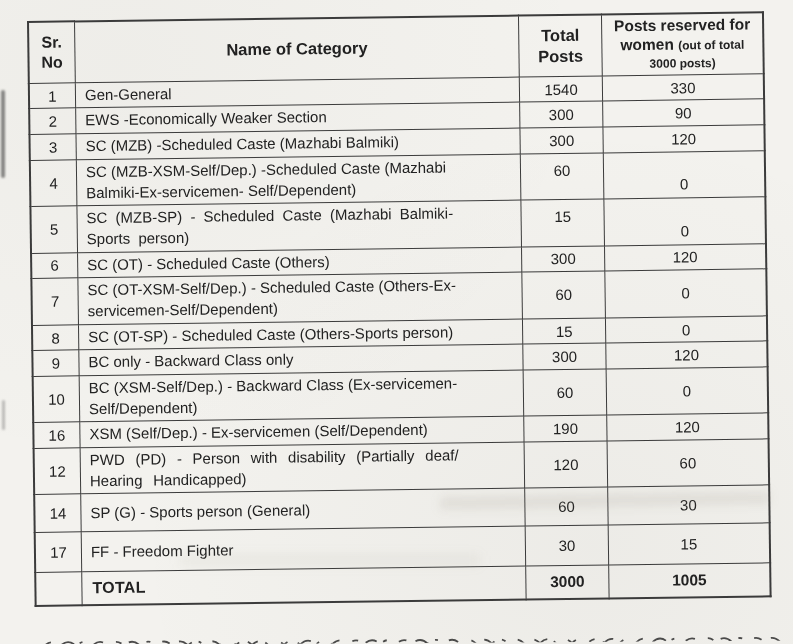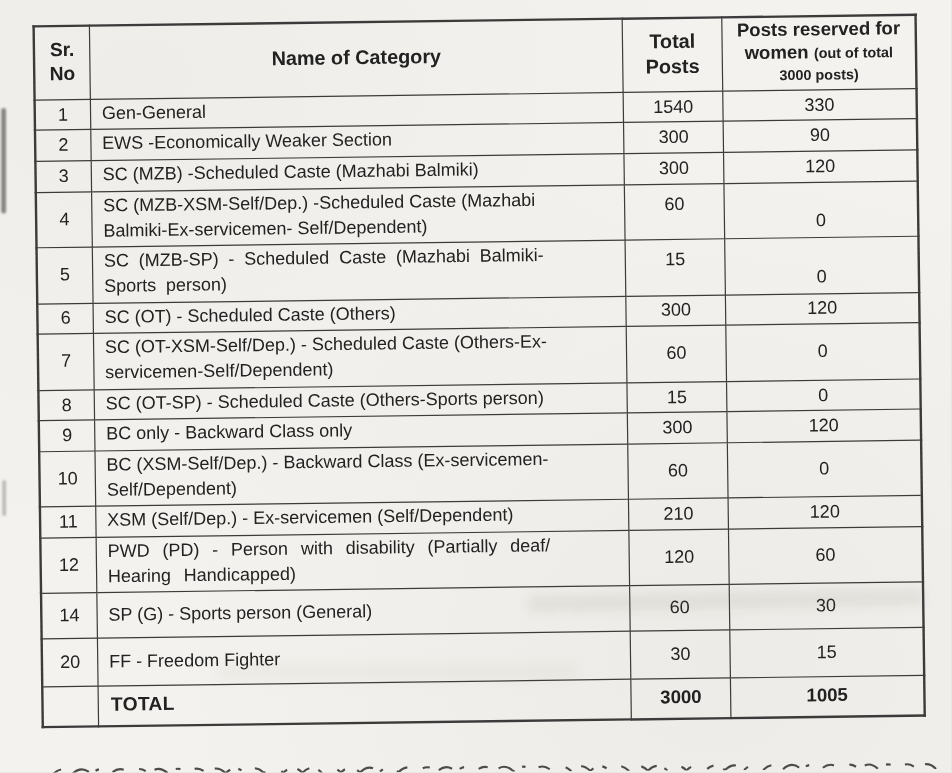--- a/index.html
+++ b/index.html
@@ -144,40 +144,40 @@
             <td class="cell-women">120</td>
           </tr>
           <tr style="height: 44px;">
             <td class="cell-sr">10</td>
             <td class="cell-name">BC (XSM-Self/Dep.) - Backward Class (Ex-servicemen-
 Self/Dependent)</td>
             <td class="cell-total">60</td>
             <td class="cell-women">0</td>
           </tr>
           <tr style="height: 25px;">
-            <td class="cell-sr">11</td>
+            <td class="cell-sr">16</td>
             <td class="cell-name">XSM (Self/Dep.) - Ex-servicemen (Self/Dependent)</td>
-            <td class="cell-total">210</td>
+            <td class="cell-total">190</td>
             <td class="cell-women">120</td>
           </tr>
           <tr style="height: 45px;">
             <td class="cell-sr">12</td>
             <td class="cell-name">PWD (PD) - Person with disability (Partially deaf/
 Hearing Handicapped)</td>
             <td class="cell-total">120</td>
             <td class="cell-women">60</td>
           </tr>
           <tr style="height: 38px;">
             <td class="cell-sr">14</td>
             <td class="cell-name">SP (G) - Sports person (General)</td>
             <td class="cell-total">60</td>
             <td class="cell-women">30</td>
           </tr>
           <tr style="height: 40px;">
-            <td class="cell-sr">20</td>
+            <td class="cell-sr">17</td>
             <td class="cell-name">FF - Freedom Fighter</td>
             <td class="cell-total">30</td>
             <td class="cell-women">15</td>
           </tr>
         </tbody>
       <tfoot>
         <tr>
           <td class="cell-sr"></td>
           <td class="cell-name total-label">TOTAL</td>
           <td class="cell-total total-num">3000</td>

